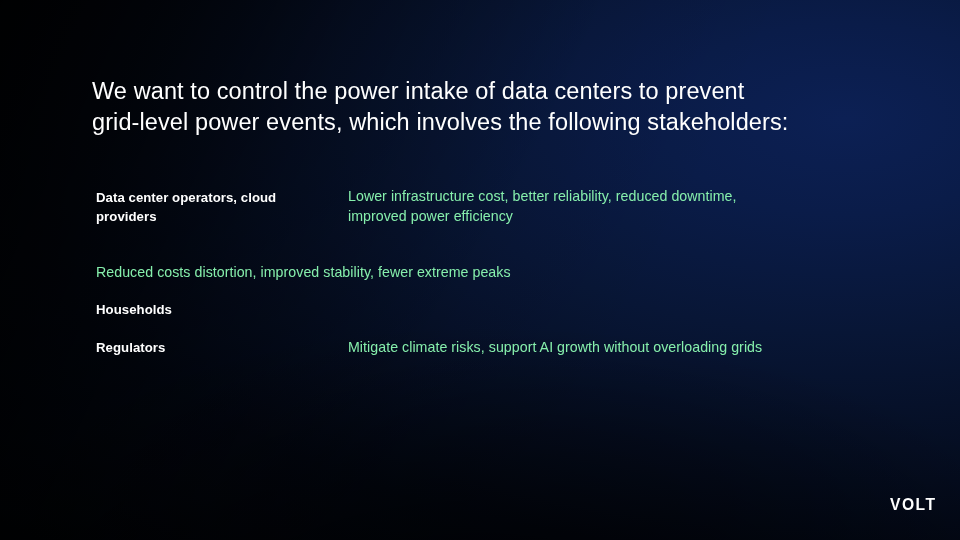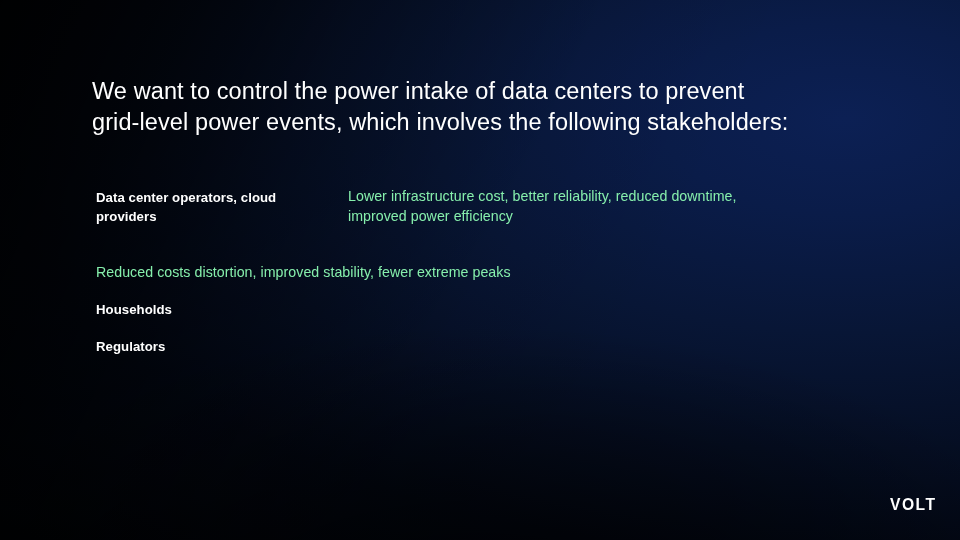--- a/index.html
+++ b/index.html
@@ -144,20 +144,21 @@
       <div class="row">
         <div class="cell-value">Reduced costs distortion, improved stability, fewer extreme peaks</div>
       </div>
 
       <div class="row">
         <div class="cell-label">Households</div>
       </div>
 
       <div class="row">
         <div class="cell-label">Regulators</div>
+        <div class="cell-value">Mitigate climate risks, support AI growth without overloading grids</div>
       </div>
 
     </div>
 
     <div class="logo">VOLT</div>
 
   </div>
 </div>
 
 </body></html>

